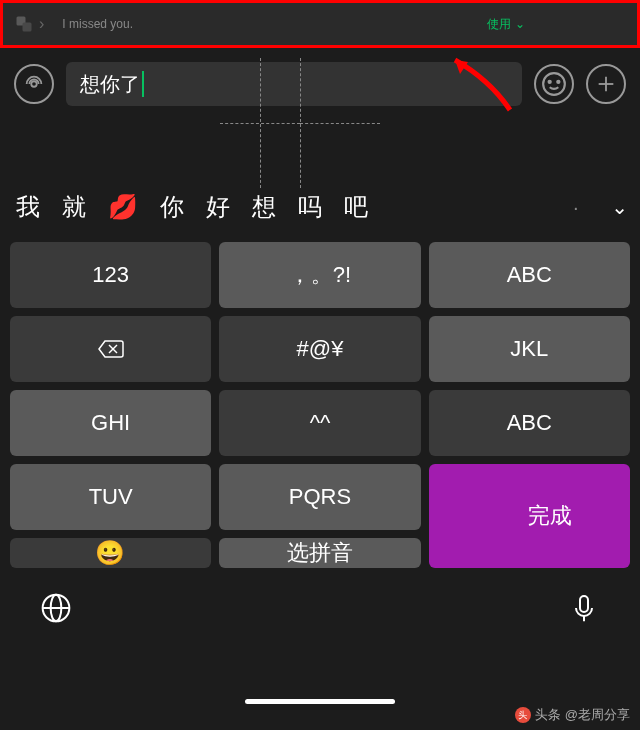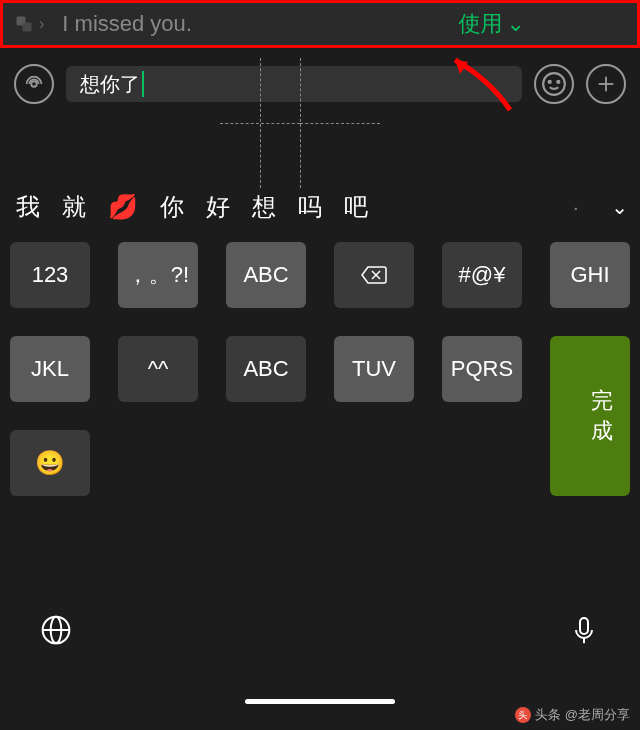--- a/index.html
+++ b/index.html
@@ -1,49 +1,49 @@
 <!DOCTYPE html>
 <html><head>
   <meta charset="utf-8">
   <style>
     * { margin: 0; padding: 0; box-sizing: border-box; }
     body { width: 640px; height: 730px; background: #1c1c1c; font-family: -apple-system, sans-serif; overflow: hidden; position: relative; }
     
     .translation-bar { border: 3px solid #ff0000; height: 48px; display: flex; align-items: center; padding: 0 12px; background: #2a2a2a; }
     .trans-icon { width: 18px; height: 18px; opacity: 0.5; margin-right: 6px; }
     .trans-chevron { color: #666; margin-right: 18px; }
-    .trans-text { color: #888; font-size: 22px; flex: 1; }
-    .trans-use { color: #07c160; font-size: 22px; display: flex; align-items: center; gap: 4px; margin-right: 100px; }
+    .trans-text { color: #888; font-size: 12px; flex: 1; }
+    .trans-use { color: #07c160; font-size: 12px; display: flex; align-items: center; gap: 4px; margin-right: 100px; }
     
     .arrow-annotation { position: absolute; top: 50px; right: 120px; pointer-events: none; z-index: 10; }
     
     .input-row { display: flex; align-items: center; gap: 12px; padding: 12px 14px; height: 72px; }
     .voice-icon { width: 40px; height: 40px; border: 2px solid #999; border-radius: 50%; display: flex; align-items: center; justify-content: center; }
-    .input-box { flex: 1; background: #333; border-radius: 6px; height: 36px; display: flex; align-items: center; padding: 0 14px; color: #fff; font-size: 20px; position: relative; }
+    .input-box { flex: 1; background: #333; border-radius: 6px; height: 44px; display: flex; align-items: center; padding: 0 14px; color: #fff; font-size: 20px; position: relative; }
     .cursor { display: inline-block; width: 2px; height: 26px; background: #07c160; margin-left: 2px; }
     .emoji-icon, .plus-icon { width: 40px; height: 40px; border: 2px solid #999; border-radius: 50%; display: flex; align-items: center; justify-content: center; }
     
     .guides { position: absolute; top: 58px; left: 260px; pointer-events: none; z-index: 5; }
     .guide-v { position: absolute; width: 1px; height: 130px; border-left: 1px dashed #888; }
     .guide-h { position: absolute; height: 1px; width: 80px; border-top: 1px dashed #888; top: 65px; left: -40px; }
     
     .candidate-row { display: flex; align-items: center; height: 54px; padding: 0 12px 0 16px; gap: 22px; margin-top: 60px; }
     .candidate { color: #fff; font-size: 24px; }
     .candidate-emoji { font-size: 24px; filter: saturate(1.2); }
     .candidate-dot { color: #888; font-size: 20px; margin-left: auto; }
     .candidate-expand { color: #fff; font-size: 20px; margin-left: 10px; }
     
     .keyboard { padding: 8px 10px; display: flex; flex-direction: column; gap: 10px; }
     .key { flex: 1; height: 66px; background: #5a5a5a; border-radius: 6px; display: flex; align-items: center; justify-content: center; color: #fff; font-size: 22px; font-weight: 400; }
     .key.dark { background: #3a3a3a; }
     .key.emoji-key { font-size: 24px; }
     
-    .kb-grid { display: grid; grid-template-columns: repeat(6, 1fr); grid-template-rows: repeat(4, 66px); gap: 28px; }
+    .kb-grid { display: grid; grid-template-columns: repeat(3, 1fr); grid-template-rows: repeat(4, 66px); gap: 8px; text-align: center; }
     .kb-grid .key { height: auto; }
-    .enter-key { grid-row: span 2; background: #4d7c0f; padding-left: 41px; }
+    .enter-key { grid-row: span 2; background: #a21caf; padding-left: 41px; }
     
     .bottom-row { display: flex; justify-content: space-between; align-items: center; height: 70px; padding: 0 40px; }
     .bottom-icon { color: #fff; font-size: 30px; }
     .home-indicator { position: absolute; bottom: 26px; left: 50%; transform: translateX(-50%); width: 150px; height: 5px; background: #fff; border-radius: 3px; }
     
     .watermark { position: absolute; bottom: 6px; right: 10px; color: #aaa; font-size: 13px; display: flex; align-items: center; gap: 4px; }
     .watermark-icon { width: 16px; height: 16px; background: #e74c3c; border-radius: 50%; display: inline-flex; align-items: center; justify-content: center; color: #fff; font-size: 9px; }
   </style>
 </head>
 <body>
@@ -121,30 +121,31 @@
     <div class="key">ABC</div>
     <div class="key dark">
       <svg width="28" height="20" viewBox="0 0 28 20" fill="none" stroke="#fff" stroke-width="1.5">
           <path d="M 8 2 L 2 10 L 8 18 L 24 18 Q 26 18 26 16 L 26 4 Q 26 2 24 2 Z"></path>
           <line x1="12" y1="6" x2="20" y2="14"></line>
           <line x1="20" y1="6" x2="12" y2="14"></line>
         </svg>
     </div>
 
     <div class="key dark">#@¥</div>
+    <div class="key">JKL</div>
     <div class="key">GHI</div>
-    <div class="key">JKL</div>
     <div class="key dark">^^</div>
 
     <div class="key dark">ABC</div>
     <div class="key">TUV</div>
     <div class="key">PQRS</div>
     <div class="key enter-key">完成</div>
 
     <div class="key dark emoji-key">😀</div>
+    <div class="key">选拼音</div>
   </div>
 </div>
 
 <div class="bottom-row">
   <span class="bottom-icon">
     <svg width="32" height="32" viewBox="0 0 24 24" fill="none" stroke="#fff" stroke-width="1.5">
         <circle cx="12" cy="12" r="10"></circle>
         <ellipse cx="12" cy="12" rx="4" ry="10"></ellipse>
         <line x1="2" y1="12" x2="22" y2="12"></line>
       </svg>

